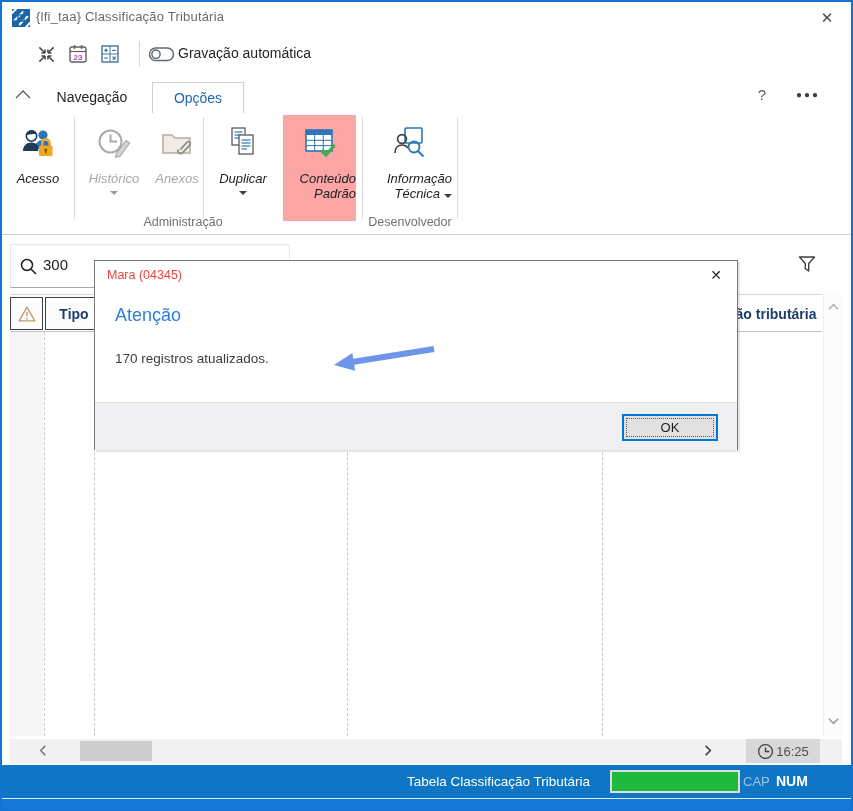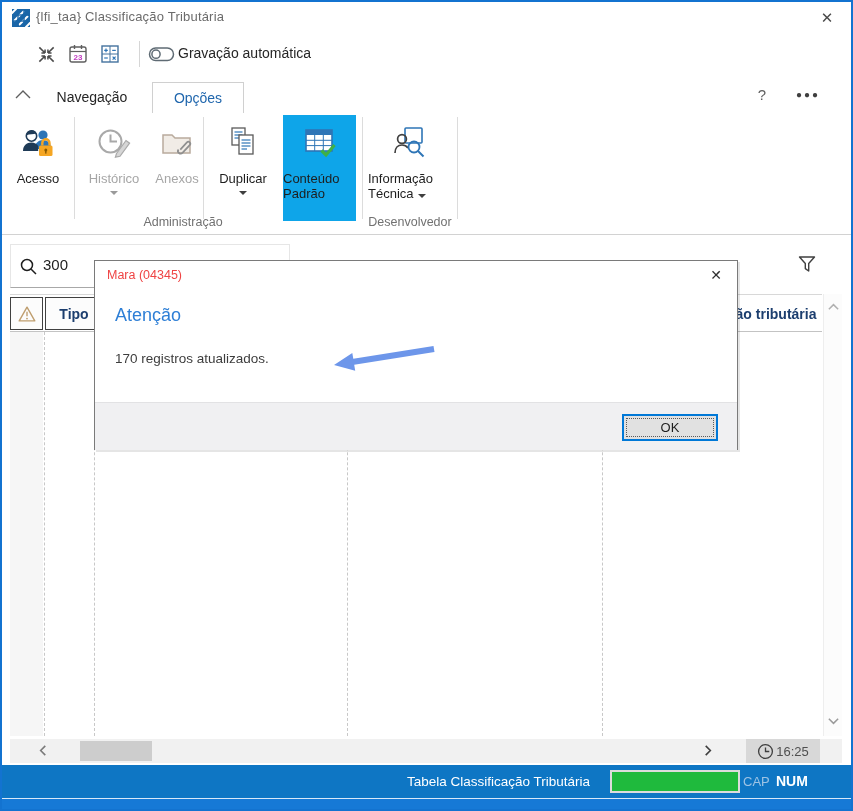--- a/index.html
+++ b/index.html
@@ -27,23 +27,23 @@
   .tab { position:absolute; top:6px; height:31px; line-height:31px; font-size:14px; text-align:center; }
   .tab-nav { left:40px; width:100px; color:#262626; }
   .tab-opt { left:150px; width:92px; color:#1f66ad; background:#fff;
              border:1px solid #d0d0d0; border-bottom:none; z-index:2; }
   .tab-help { position:absolute; right:78px; top:8px; width:22px; height:22px; font-size:15px; color:#5f5f5f; text-align:center; line-height:22px; }
   .tab-more { position:absolute; right:26px; top:8px; width:34px; height:22px; font-size:10px; letter-spacing:2px; color:#3f3f3f; text-align:center; line-height:22px; }
   
   .ribbon { position:absolute; left:0; top:111px; width:100%; height:122px; background:#fff; border-bottom:1px solid #d2d2d2; }
   .rbtn { position:absolute; top:2px; height:106px; display:flex; flex-direction:column; align-items:center; }
   .rbtn .ricon { height:56px; display:flex; align-items:center; justify-content:center; }
-  .rlabel { font-size:13px; line-height:15px; color:#1e1e1e; text-align:left; }
+  .rlabel { font-size:13px; line-height:15px; color:#1e1e1e; text-align:right;font-style:italic; }
   .rbtn.disabled .rlabel { color:#a6a6a6; }
-  .rbtn.sel { background:#0ea5e9; }
+  .rbtn.sel { background:#fca5a5; }
   .caret-down { width:0; height:0; border-left:4px solid transparent; border-right:4px solid transparent; border-top:4px solid #6f6f6f; margin-top:5px; }
   .caret-inline { display:inline-block; width:0; height:0; border-left:4px solid transparent; border-right:4px solid transparent; border-top:4px solid #3f3f3f; margin-left:4px; }
   .rsep { position:absolute; top:4px; width:1px; height:102px; background:#dcdcdc; }
   .group-label { position:absolute; top:102px; font-size:12.5px; color:#717171; text-align:center; }
   
   .main-area { position:absolute; left:0; top:234px; width:100%; height:529px; background:#fff; }
   .search-box { position:absolute; left:8px; top:8px; width:280px; height:44px; background:#fff;
                 border:1px solid #e6e6e6; border-bottom:1px solid #a8a8a8; }
   .search-value { position:absolute; left:32px; top:11px; font-size:15px; color:#1e1e1e; }
   .filter-btn { position:absolute; right:32px; top:16px; width:24px; height:24px; display:flex; align-items:center; justify-content:center; }

